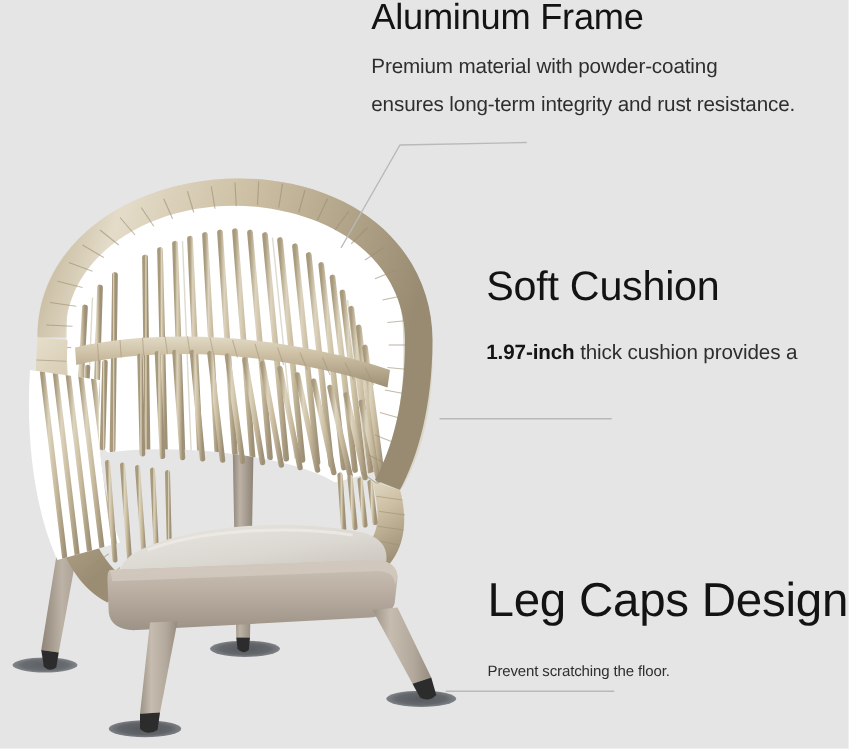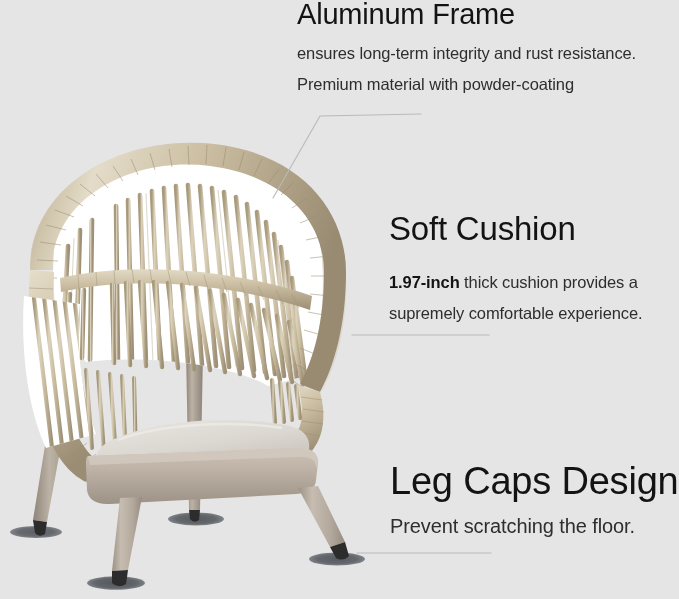--- a/index.html
+++ b/index.html
@@ -38,21 +38,21 @@
   #callout-frame      { left: 297px; top: -3px;  width: 382px; }
   #callout-frame .callout-title { font-size: 29px; line-height: 34px; }
   #callout-frame .callout-body  { font-size: 16.5px; line-height: 31px; margin-top: 7px; }
 
   #callout-cushion    { left: 389px; top: 212px; width: 290px; }
   #callout-cushion .callout-title { font-size: 33px; line-height: 34px; }
   #callout-cushion .callout-body  { font-size: 16.5px; line-height: 31px; margin-top: 21px; }
 
   #callout-legcaps    { left: 390px; top: 464px; width: 289px; }
   #callout-legcaps .callout-title { font-size: 38px; line-height: 34px; }
-  #callout-legcaps .callout-body  { font-size: 20px; line-height: 31px; margin-top: 13px; }
+  #callout-legcaps .callout-body  { font-size: 12px; line-height: 31px; margin-top: 24px; }
 
   
   #leaders {
     position: absolute;
     left: 0; top: 0;
     width: 679px; height: 599px;
     pointer-events: none;
   }
 
   
@@ -395,30 +395,29 @@
     <g stroke="#b9b9b9" stroke-width="1.1" fill="none" stroke-linecap="round">
       <path d="M273 198 L 320 116 L 421 114"></path>
       <path d="M352 335 L 489 335"></path>
       <path d="M357 553 L 491 553"></path>
     </g>
   </svg>
 
   <div class="callout" id="callout-frame">
     <div class="callout-title">Aluminum Frame</div>
     <div class="callout-body">
+      <div>Premium material with powder-coating</div>
       <div>ensures long-term integrity and rust resistance.</div>
-      <div>Premium material with powder-coating</div>
     </div>
   </div>
 
   <div class="callout" id="callout-cushion">
     <div class="callout-title">Soft Cushion</div>
     <div class="callout-body">
       <div><span class="bold-lead">1.97-inch</span><span> thick cushion provides a</span></div>
-      <div>supremely comfortable experience.</div>
     </div>
   </div>
 
   <div class="callout" id="callout-legcaps">
     <div class="callout-title">Leg Caps Design</div>
     <div class="callout-body">
       <div>Prevent scratching the floor.</div>
     </div>
   </div>
 

